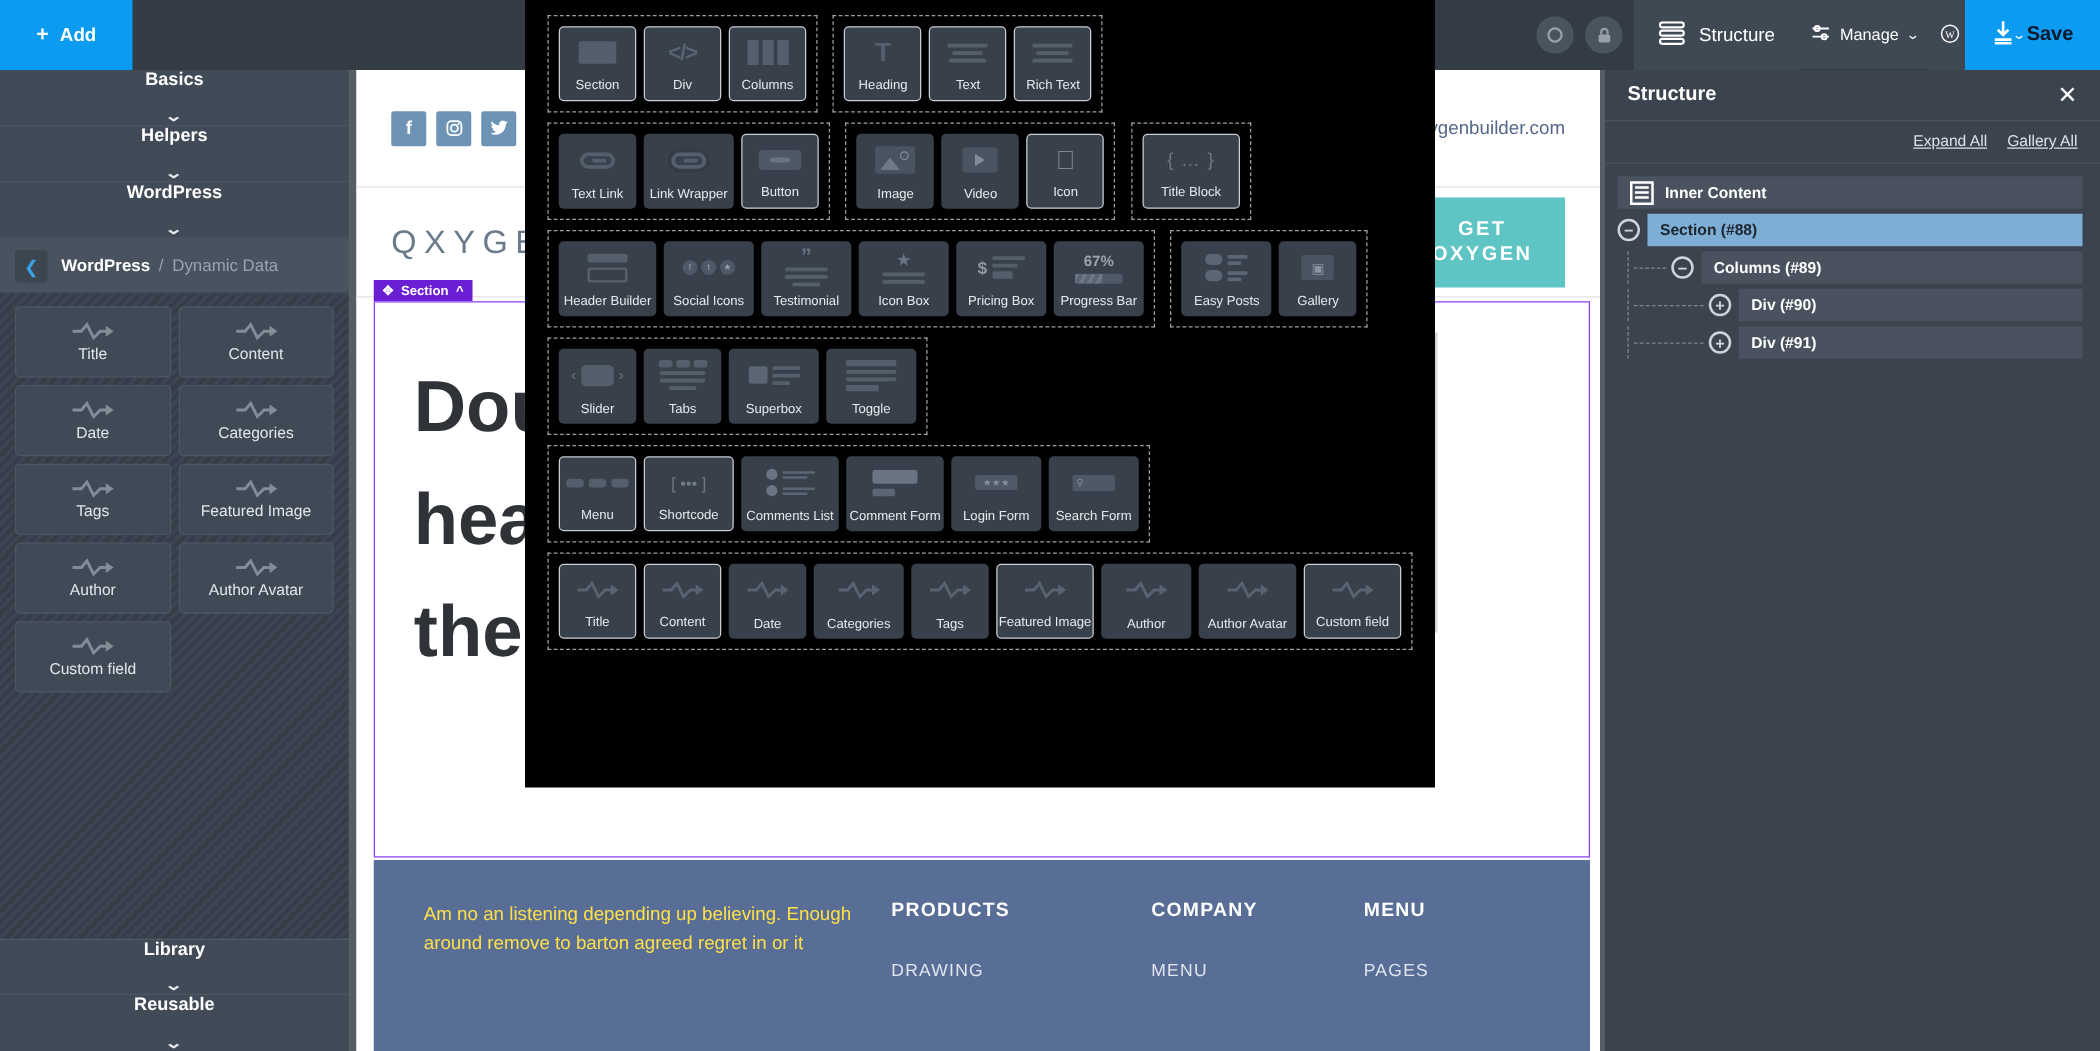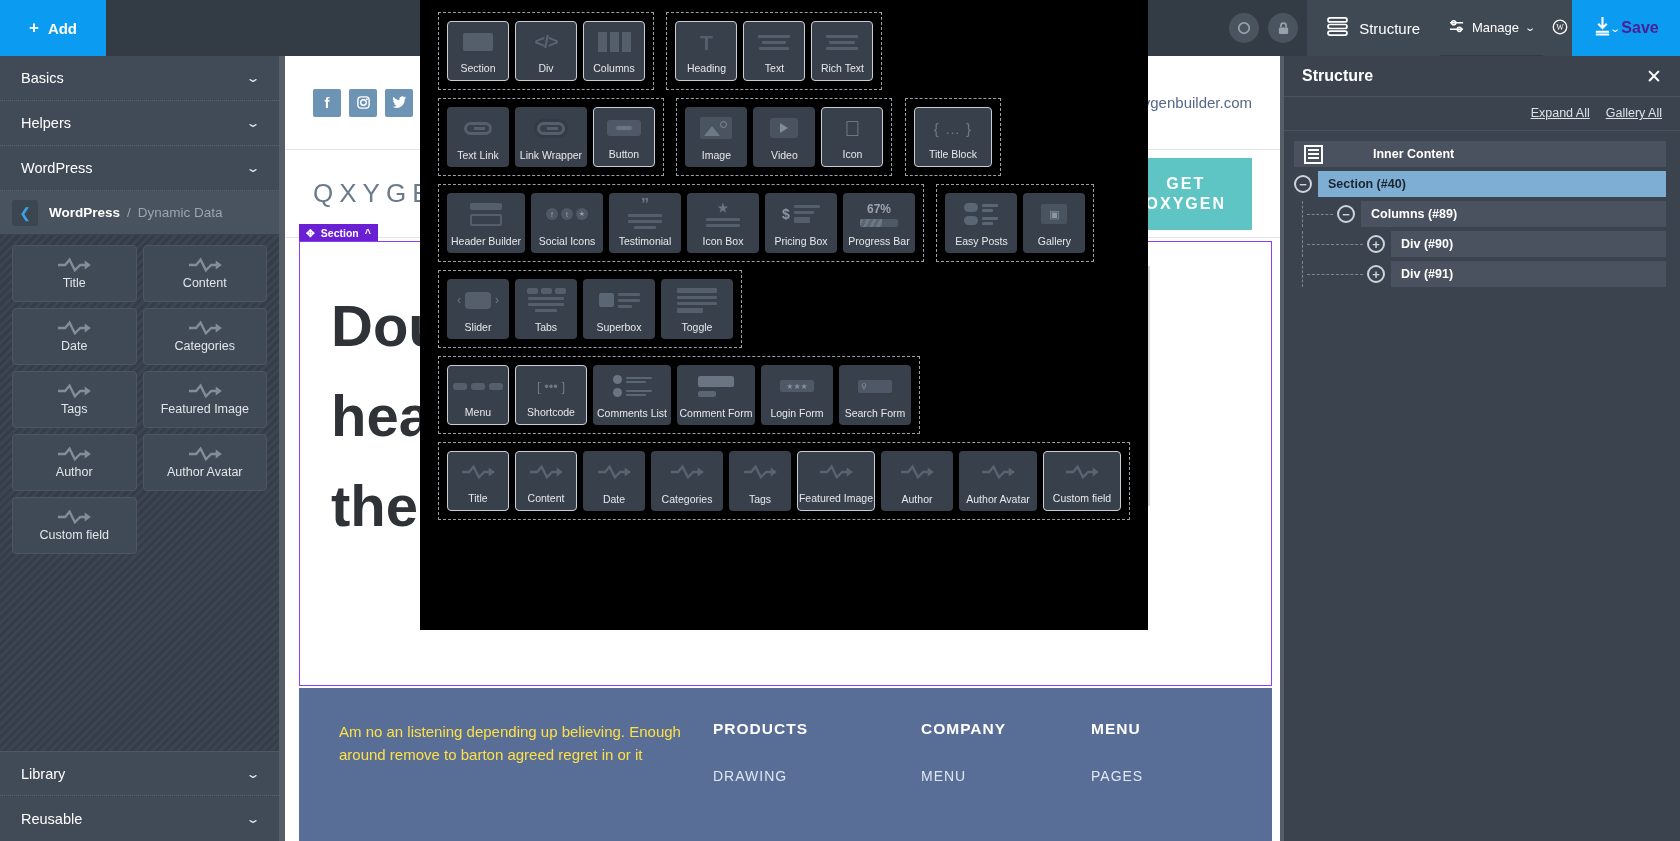--- a/index.html
+++ b/index.html
@@ -20,23 +20,24 @@
   #add-bar { height: 56px; display: flex; background: #333b45; }
   #add-button {
     width: 106px; height: 56px; background: #0b9bf1; color: #fff;
     display: flex; align-items: center; justify-content: center;
     font-size: 15px; font-weight: bold; gap: 9px; cursor: pointer;
   }
   #add-button .plus { font-size: 17px; font-weight: bold; }
 
   .accordion-row {
     height: 45px; display: flex; align-items: center; justify-content: space-between;
-    padding: 0 21px; font-size: 14.5px; font-weight: normal;
+    padding: 0 21px; font-size: 14.5px; font-weight: bold;
     border-bottom: 1px dotted #586470; cursor: pointer;
     background: #414b57;
+    flex-direction: column;
   }
   .chev { font-size: 12px; color: #e8eaed; transform: scaleX(1.5); }
 
   #breadcrumb-row {
     height: 44px; background: #49535f; display: flex; align-items: center;
     padding: 0 12px; gap: 11px; border-bottom: 1px solid #3a434e;
   }
   #back-btn {
     width: 26px; height: 26px; border-radius: 3px; background: #3c4651;
     display: flex; align-items: center; justify-content: center;
@@ -136,21 +137,21 @@
     background: #3f4954; font-size: 15px; cursor: pointer;
   }
   #manage-stack { width: 132px; height: 56px; display: flex; flex-direction: row; background: #3f4954; }
   .mrow {
     flex: 1; display: flex; align-items: center; gap: 7px; padding: 0 9px;
     font-size: 13px; cursor: pointer; border-bottom: 1px solid #333b45;
   }
   .mrow:last-child { border-bottom: none; }
   .mrow .mcaret { margin-left: auto; font-size: 10px; transform: scaleX(1.4); }
   #save-btn {
-    width: 108px; height: 56px; background: #0b9bf1; color: #4c1d95;
+    width: 108px; height: 56px; background: #0b9bf1; color: #0f172a;
     display: flex; align-items: center; justify-content: center; gap: 9px;
     font-size: 16px; font-weight: bold; cursor: pointer;
   }
 
   
   #structure-panel {
     position: absolute; right: 0; top: 56px; width: 396px; bottom: 0;
     background: #3a434e;
   }
   #sp-head {
@@ -161,21 +162,21 @@
   #sp-close { font-size: 19px; cursor: pointer; line-height: 1; }
   #sp-links {
     display: flex; justify-content: flex-end; gap: 16px; padding: 9px 18px 10px;
     font-size: 12.5px; border-bottom: 1px solid #4a535e;
   }
   #sp-links span { text-decoration: underline; cursor: pointer; color: #dde2e7; }
   #tree { padding: 10px 14px 0 10px; }
   .tnode { display: flex; align-items: center; height: 26px; margin-bottom: 4px; }
   .tnode .bar {
     flex: 1; height: 26px; display: flex; align-items: center; padding: 0 10px;
-    font-size: 12.5px; font-weight: bold; background: #49525e; cursor: pointer; gap: 41px;
+    font-size: 12.5px; font-weight: bold; background: #49525e; cursor: pointer;
   }
   .tnode .bar.sel { background: #7eaed4; color: #1d2630; }
   .tog {
     width: 18px; height: 18px; border-radius: 50%; border: 2px solid #cdd4db;
     display: flex; align-items: center; justify-content: center;
     font-size: 13px; line-height: 1; color: #cdd4db; margin-right: 6px;
     flex: 0 0 auto; cursor: pointer; font-weight: bold;
   }
   .dash { border-top: 1px dashed #7c8792; width: 26px; margin-right: 4px; flex: 0 0 auto; }
   .rail { border-left: 1px dashed #7c8792; width: 1px; height: 26px; margin-left: 8px; margin-right: 4px; flex: 0 0 auto; }
@@ -513,21 +514,21 @@
             <i></i>
             <i></i>
             <i></i>
           </span>
         <span>Inner Content</span>
       </div>
     </div>
     <div class="tnode">
       <span class="tog">−</span>
       <div class="bar sel">
-        <span>Section (#40)</span>
+        <span>Section (#88)</span>
       </div>
     </div>
     <div class="tnode">
       <span class="rail"></span>
       <span class="dash"></span>
       <span class="tog">−</span>
       <div class="bar">
         <span>Columns (#89)</span>
       </div>
     </div>

